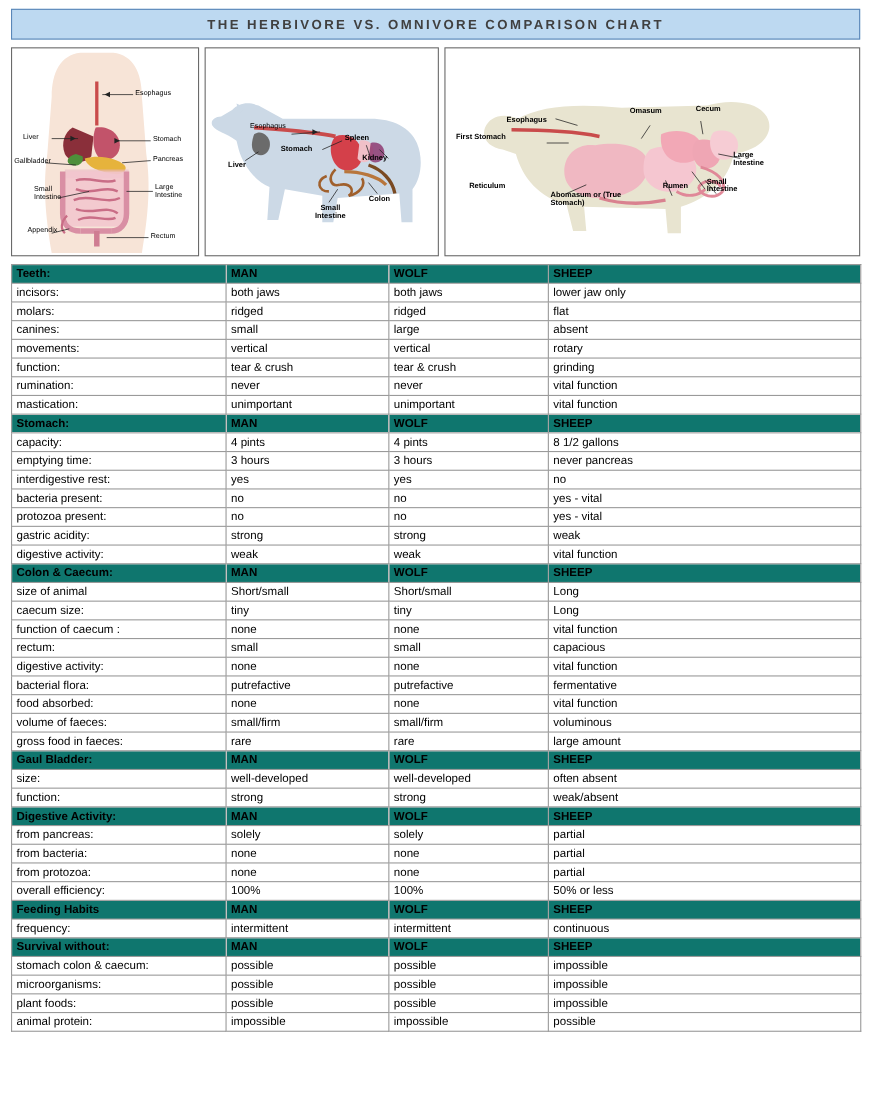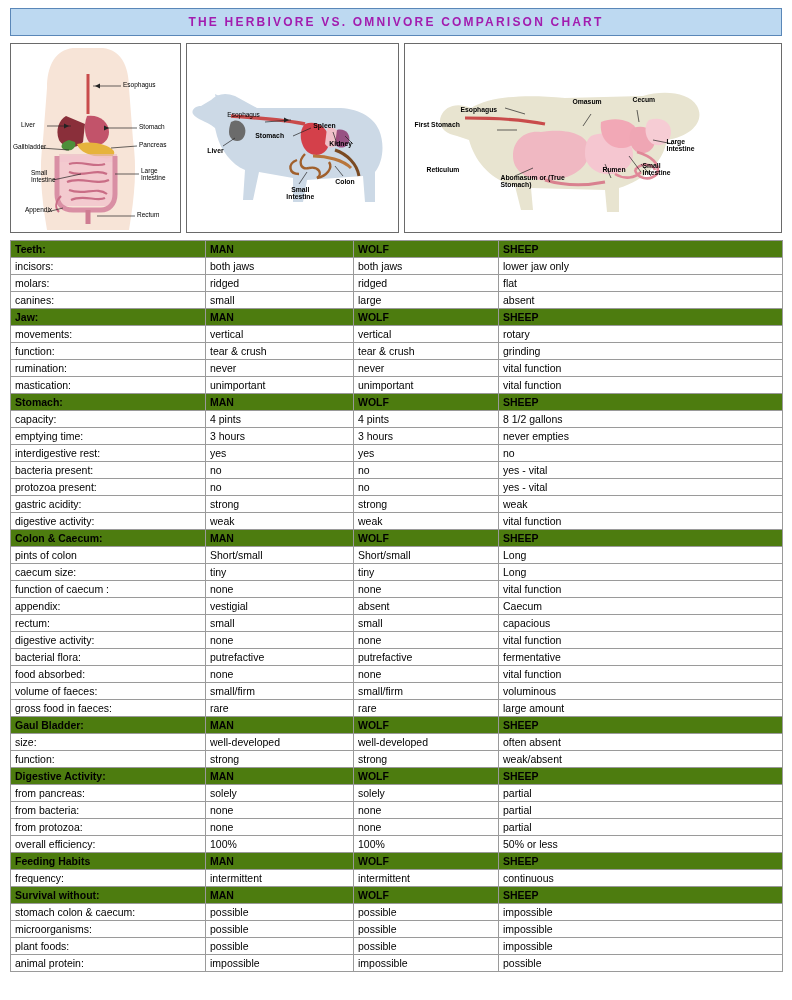--- a/index.html
+++ b/index.html
@@ -29,21 +29,21 @@
     height: 26px;
     display: flex;
     align-items: center;
     justify-content: center;
     margin-bottom: 7px;
   }
   .title-bar .title-text {
     font-size: 12px;
     font-weight: bold;
     letter-spacing: 2.2px;
-    color: #a21caf;
+    color: #404040;
   }
 
   
   .diagrams {
     display: flex;
     gap: 5px;
     margin-bottom: 7px;
   }
   .diagram {
     border: 1px solid #6a6a6a;
@@ -83,21 +83,21 @@
     line-height: 1.15;
     overflow: hidden;
     white-space: nowrap;
   }
   col.c1 { width: 195px; }
   col.c2 { width: 148px; }
   col.c3 { width: 145px; }
   col.c4 { width: 284px; }
 
   tr.section td {
-    background: #4d7c0f;
+    background: #0f766e;
     font-weight: bold;
     margin-top: 29px;
   }
   tr.section td.lbl { font-weight: bold; }
 
   td.indent { padding-left: 8px; }
 </style>
 </head>
 <body>
 
@@ -267,26 +267,20 @@
         <td>ridged</td>
         <td>flat</td>
       </tr>
       <tr class="row">
         <td class="indent">canines:</td>
         <td>small</td>
         <td>large</td>
         <td>absent</td>
       </tr>
 
-      <tr class="section">
-        <td class="lbl">Jaw:</td>
-        <td>MAN</td>
-        <td>WOLF</td>
-        <td>SHEEP</td>
-      </tr>
       <tr class="row">
         <td class="indent">movements:</td>
         <td>vertical</td>
         <td> vertical</td>
         <td>rotary</td>
       </tr>
       <tr class="row">
         <td class="indent">function:</td>
         <td>tear &amp; crush</td>
         <td>tear &amp; crush</td>
@@ -314,21 +308,21 @@
       <tr class="row">
         <td class="indent">capacity:</td>
         <td>4 pints</td>
         <td>4 pints</td>
         <td>8 1/2 gallons</td>
       </tr>
       <tr class="row">
         <td class="indent">emptying time:</td>
         <td>3 hours</td>
         <td>3 hours</td>
-        <td>never empties</td>
+        <td>never pancreas</td>
       </tr>
       <tr class="row">
         <td class="indent">interdigestive rest:</td>
         <td>yes</td>
         <td>yes</td>
         <td>no</td>
       </tr>
       <tr class="row">
         <td class="indent">bacteria present:</td>
         <td>no</td>
@@ -354,44 +348,38 @@
         <td>vital function</td>
       </tr>
 
       <tr class="section">
         <td class="lbl">Colon &amp; Caecum:</td>
         <td>MAN</td>
         <td>WOLF</td>
         <td>SHEEP</td>
       </tr>
       <tr class="row">
-        <td class="indent">pints of colon</td>
+        <td class="indent">size of animal</td>
         <td>Short/small</td>
         <td>Short/small</td>
         <td>Long</td>
       </tr>
       <tr class="row">
         <td class="indent">caecum size:</td>
         <td>tiny</td>
         <td>tiny</td>
         <td>Long</td>
       </tr>
       <tr class="row">
         <td class="indent">function of caecum :</td>
         <td>none</td>
         <td>none</td>
         <td>vital function</td>
       </tr>
       <tr class="row">
-        <td class="indent">appendix:</td>
-        <td>vestigial</td>
-        <td>absent</td>
-        <td>Caecum</td>
-      </tr>
-      <tr class="row">
         <td class="indent">rectum:</td>
         <td>small</td>
         <td>small</td>
         <td>capacious</td>
       </tr>
       <tr class="row">
         <td class="indent">digestive activity:</td>
         <td>none</td>
         <td>none</td>
         <td>vital function</td>

